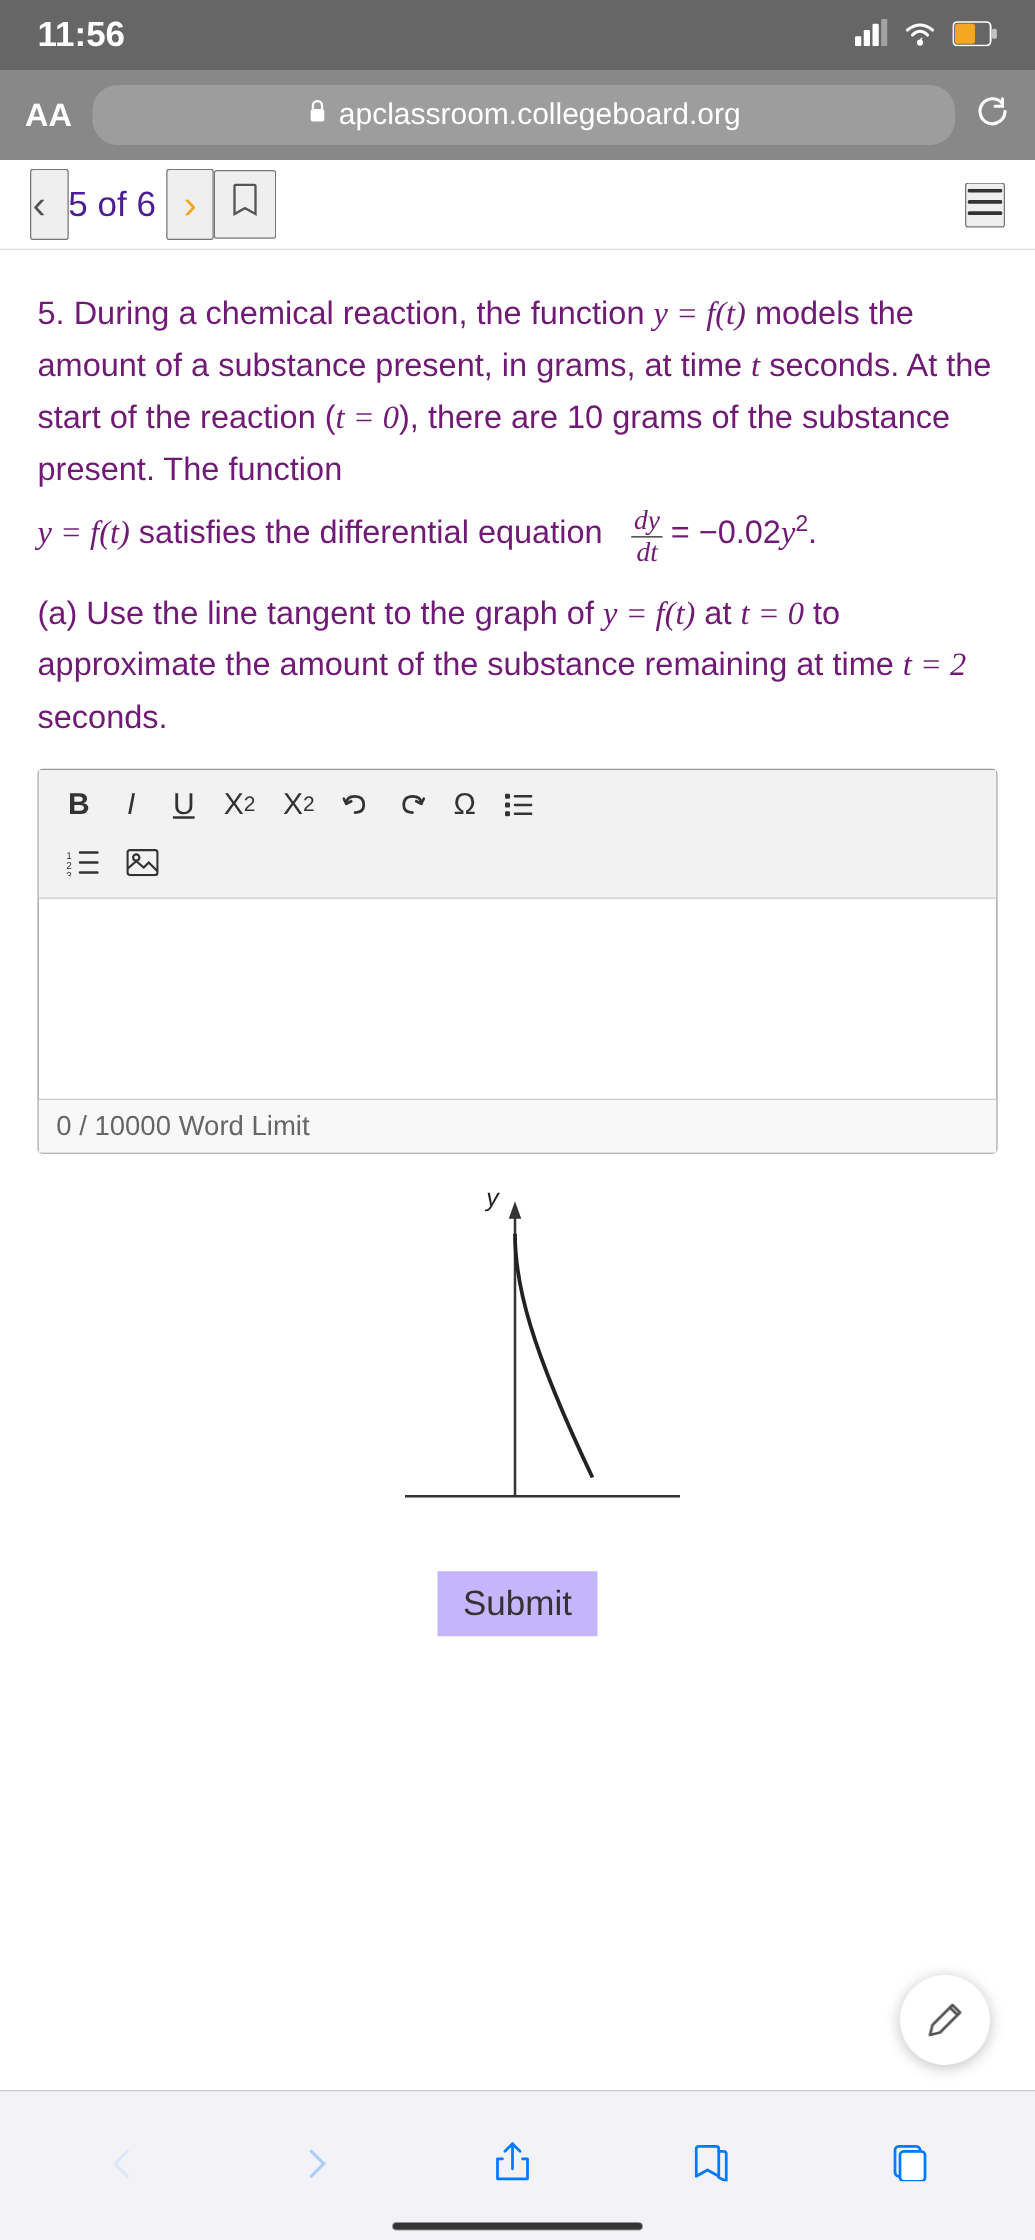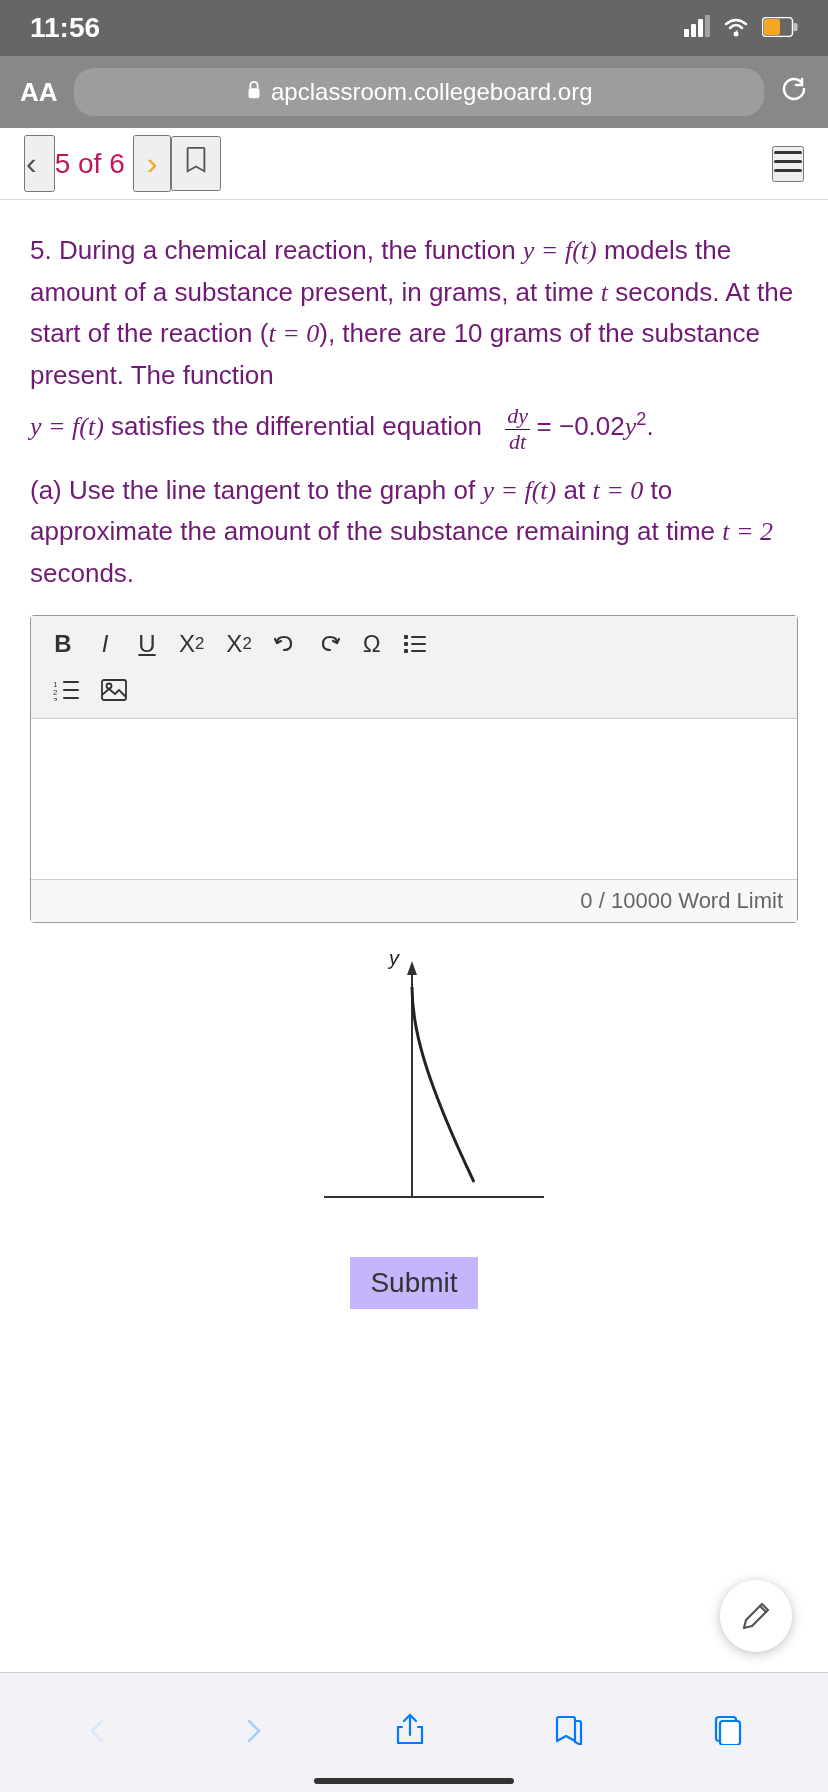--- a/index.html
+++ b/index.html
@@ -72,21 +72,21 @@
       border-bottom: 1px solid #ddd;
       gap: 0;
     }
     .nav-back {
       font-size: 32px;
       color: #555;
       padding: 8px 16px 8px 0;
     }
     .nav-progress {
       font-size: 28px;
-      color: #be185d;
+      color: #4c1d95;
       font-weight: 500;
       margin-right: 8px;
     }
     .nav-forward {
       font-size: 32px;
       color: #f5a623;
       padding: 8px 12px;
     }
     .nav-bookmark {
       font-size: 28px;
@@ -154,21 +154,21 @@
     .editor-body {
       min-height: 160px;
       padding: 12px;
       font-size: 24px;
       outline: none;
     }
     .editor-footer {
       background: #f8f8f8;
       border-top: 1px solid #ccc;
       padding: 8px 14px;
-      text-align: right;
+      text-align: left;
       font-size: 22px;
       color: #666;
     }
 
     
     .graph-area {
       display: flex;
       justify-content: center;
       margin: 20px 0 10px 0;
     }

